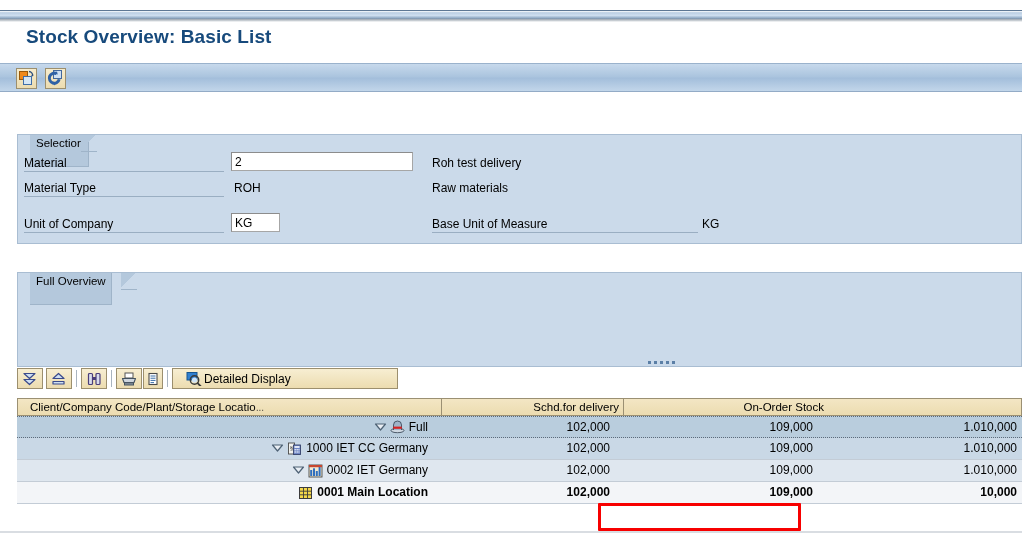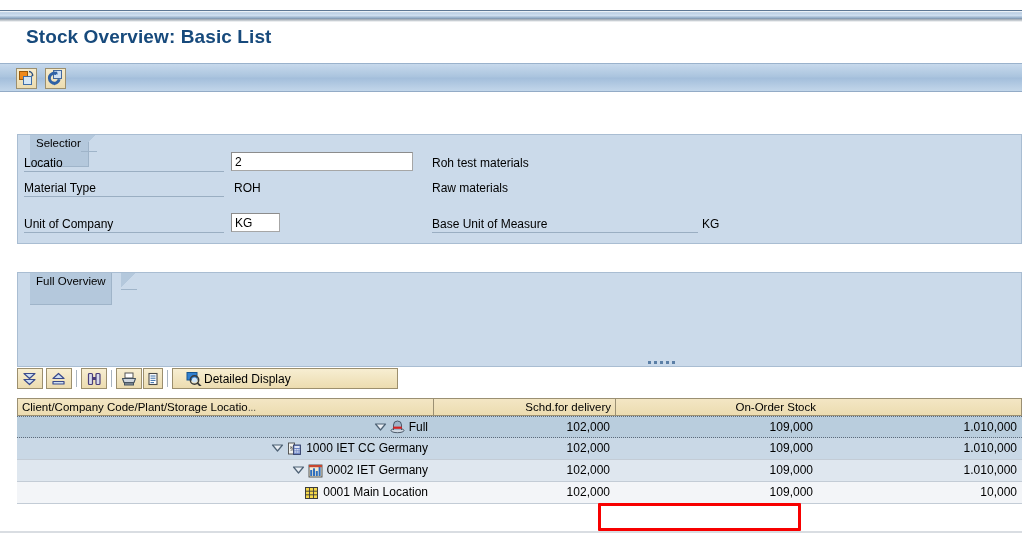--- a/index.html
+++ b/index.html
@@ -203,21 +203,21 @@
     padding: 0 5px;
     overflow: hidden;
     white-space: nowrap;
   }
   .gc.num { text-align: right; }
   .gc.tree { display:flex; align-items:center; padding-left:2px;justify-content:flex-end; }
 
   .row0 { background:#b9cddd; }
   .row1 { background:#c9d8e6; }
   .row2 { background:#dfe7ef; }
-  .row3 { background:#f3f5f8; }
+  .row3 { background:#f3f5f8;font-weight:bold; }
 
   .dotted-top { border-top:1px dotted #5d6b7a; }
   .dotted-bot { border-bottom:1px dotted #5d6b7a; }
 
   .twisty {
     width: 13px; height: 11px;
     flex: 0 0 13px;
     margin-right: 3px;
     cursor: pointer;
   }
@@ -265,23 +265,23 @@
       <path d="M8.4 16.4 l-1.1 -3.1 l3.2 0.6 z" fill="#2f61a5"></path>
     </svg>
   </div>
 </div>
 
 <div class="panel" style="left:17px; top:134px; width:1005px; height:110px;">
   <div class="panel-tab" style="left:0;">Selection</div>
   <div class="panel-tab-slant" style="left:63px;"></div>
 </div>
 
-<div class="sel-label" style="left:24px; top:156px; width:200px;">Locatio</div>
+<div class="sel-label" style="left:24px; top:156px; width:200px;">Material</div>
 <input class="sel-input" style="left: 231px; top: 152px; width: 182px; height: 19px;" value="2">
-<div class="sel-plain" style="left:432px; top:156px;">Roh test materials</div>
+<div class="sel-plain" style="left:432px; top:156px;">Roh test delivery</div>
 
 <div class="sel-label" style="left:24px; top:181px; width:200px;">Material Type</div>
 <div class="sel-plain" style="left:234px; top:181px;">ROH</div>
 <div class="sel-plain" style="left:432px; top:181px;">Raw materials</div>
 
 <div class="sel-label" style="left:24px; top:217px; width:200px;">Unit of Company</div>
 <input class="sel-input" style="left: 231px; top: 213px; width: 49px; height: 19px;" value="KG">
 <div class="sel-label" style="left:432px; top:217px; width:266px;">Base Unit of Measure</div>
 <div class="sel-plain" style="left:702px; top:217px;">KG</div>
 
@@ -341,21 +341,21 @@
     <rect x="2" y="1.5" width="10" height="7.5" fill="#2f7fd0" stroke="#17558f" stroke-width="1"></rect>
     <circle cx="9.5" cy="9" r="4.2" fill="none" stroke="#3a3a3a" stroke-width="1.4"></circle>
     <circle cx="9.5" cy="9" r="2.6" fill="#cfe3f6"></circle>
     <path d="M12.6 12.2 l3 3" stroke="#3a3a3a" stroke-width="1.8" stroke-linecap="round"></path>
   </svg>
   <span id="detail-btn-label">Detailed Display</span>
 </div>
 
 <div id="grid">
   <div id="grid-head">
-    <div class="hc" style="width:416px;"><span>Client/Company Code/Plant/Storage Locatio</span><span class="ellip">...</span></div>
+    <div class="hc" style="width:416px;margin-left:8px;"><span>Client/Company Code/Plant/Storage Locatio</span><span class="ellip">...</span></div>
     <div class="hc num" style="width:182px;">Schd.for delivery</div>
     <div class="hc num" style="width:204px;">On-Order Stock</div>
   </div>
 
   <div class="grow row0 dotted-top dotted-bot">
     <div class="gc tree" style="width:416px;">
       <span style="width:2px;flex:0 0 2px;"></span>
       <svg class="twisty" viewBox="0 0 13 11">
         <path d="M1.5 2 h10 l-5 6 z" fill="#e9eef4" stroke="#4e6275" stroke-width="1.2" stroke-linejoin="round"></path>
       </svg>

